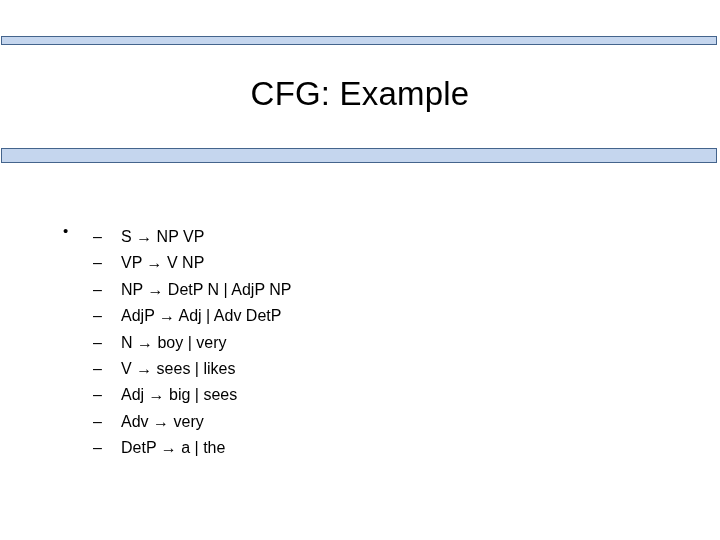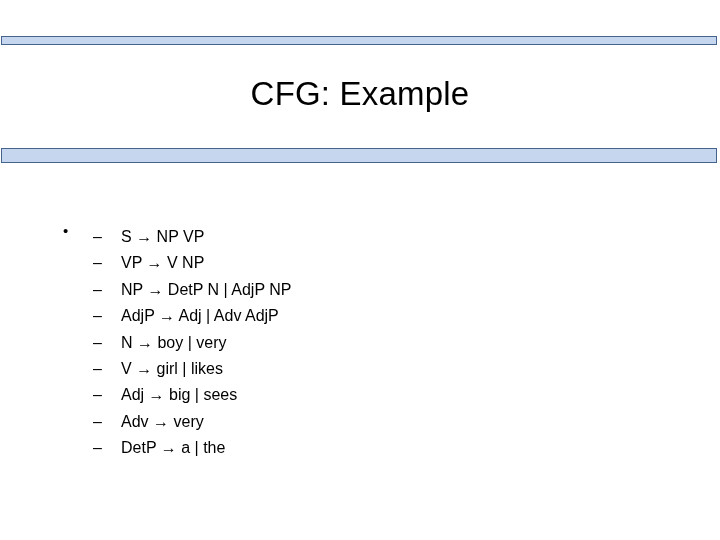--- a/index.html
+++ b/index.html
@@ -160,33 +160,33 @@
       <li class="rule-item">
         <span class="marker">–</span>
         <span>NP</span>
         <span class="arrow">→</span>
         <span>DetP N | AdjP NP</span>
       </li>
       <li class="rule-item">
         <span class="marker">–</span>
         <span>AdjP</span>
         <span class="arrow">→</span>
-        <span> Adj | Adv AdjP</span>
+        <span> Adj | Adv DetP</span>
       </li>
       <li class="rule-item">
         <span class="marker">–</span>
         <span>N</span>
         <span class="arrow">→</span>
         <span> boy | very</span>
       </li>
       <li class="rule-item">
         <span class="marker">–</span>
         <span>V</span>
         <span class="arrow">→</span>
-        <span> girl | likes</span>
+        <span> sees | likes</span>
       </li>
       <li class="rule-item">
         <span class="marker">–</span>
         <span>Adj</span>
         <span class="arrow">→</span>
         <span> big | sees</span>
       </li>
       <li class="rule-item">
         <span class="marker">–</span>
         <span>Adv</span>

